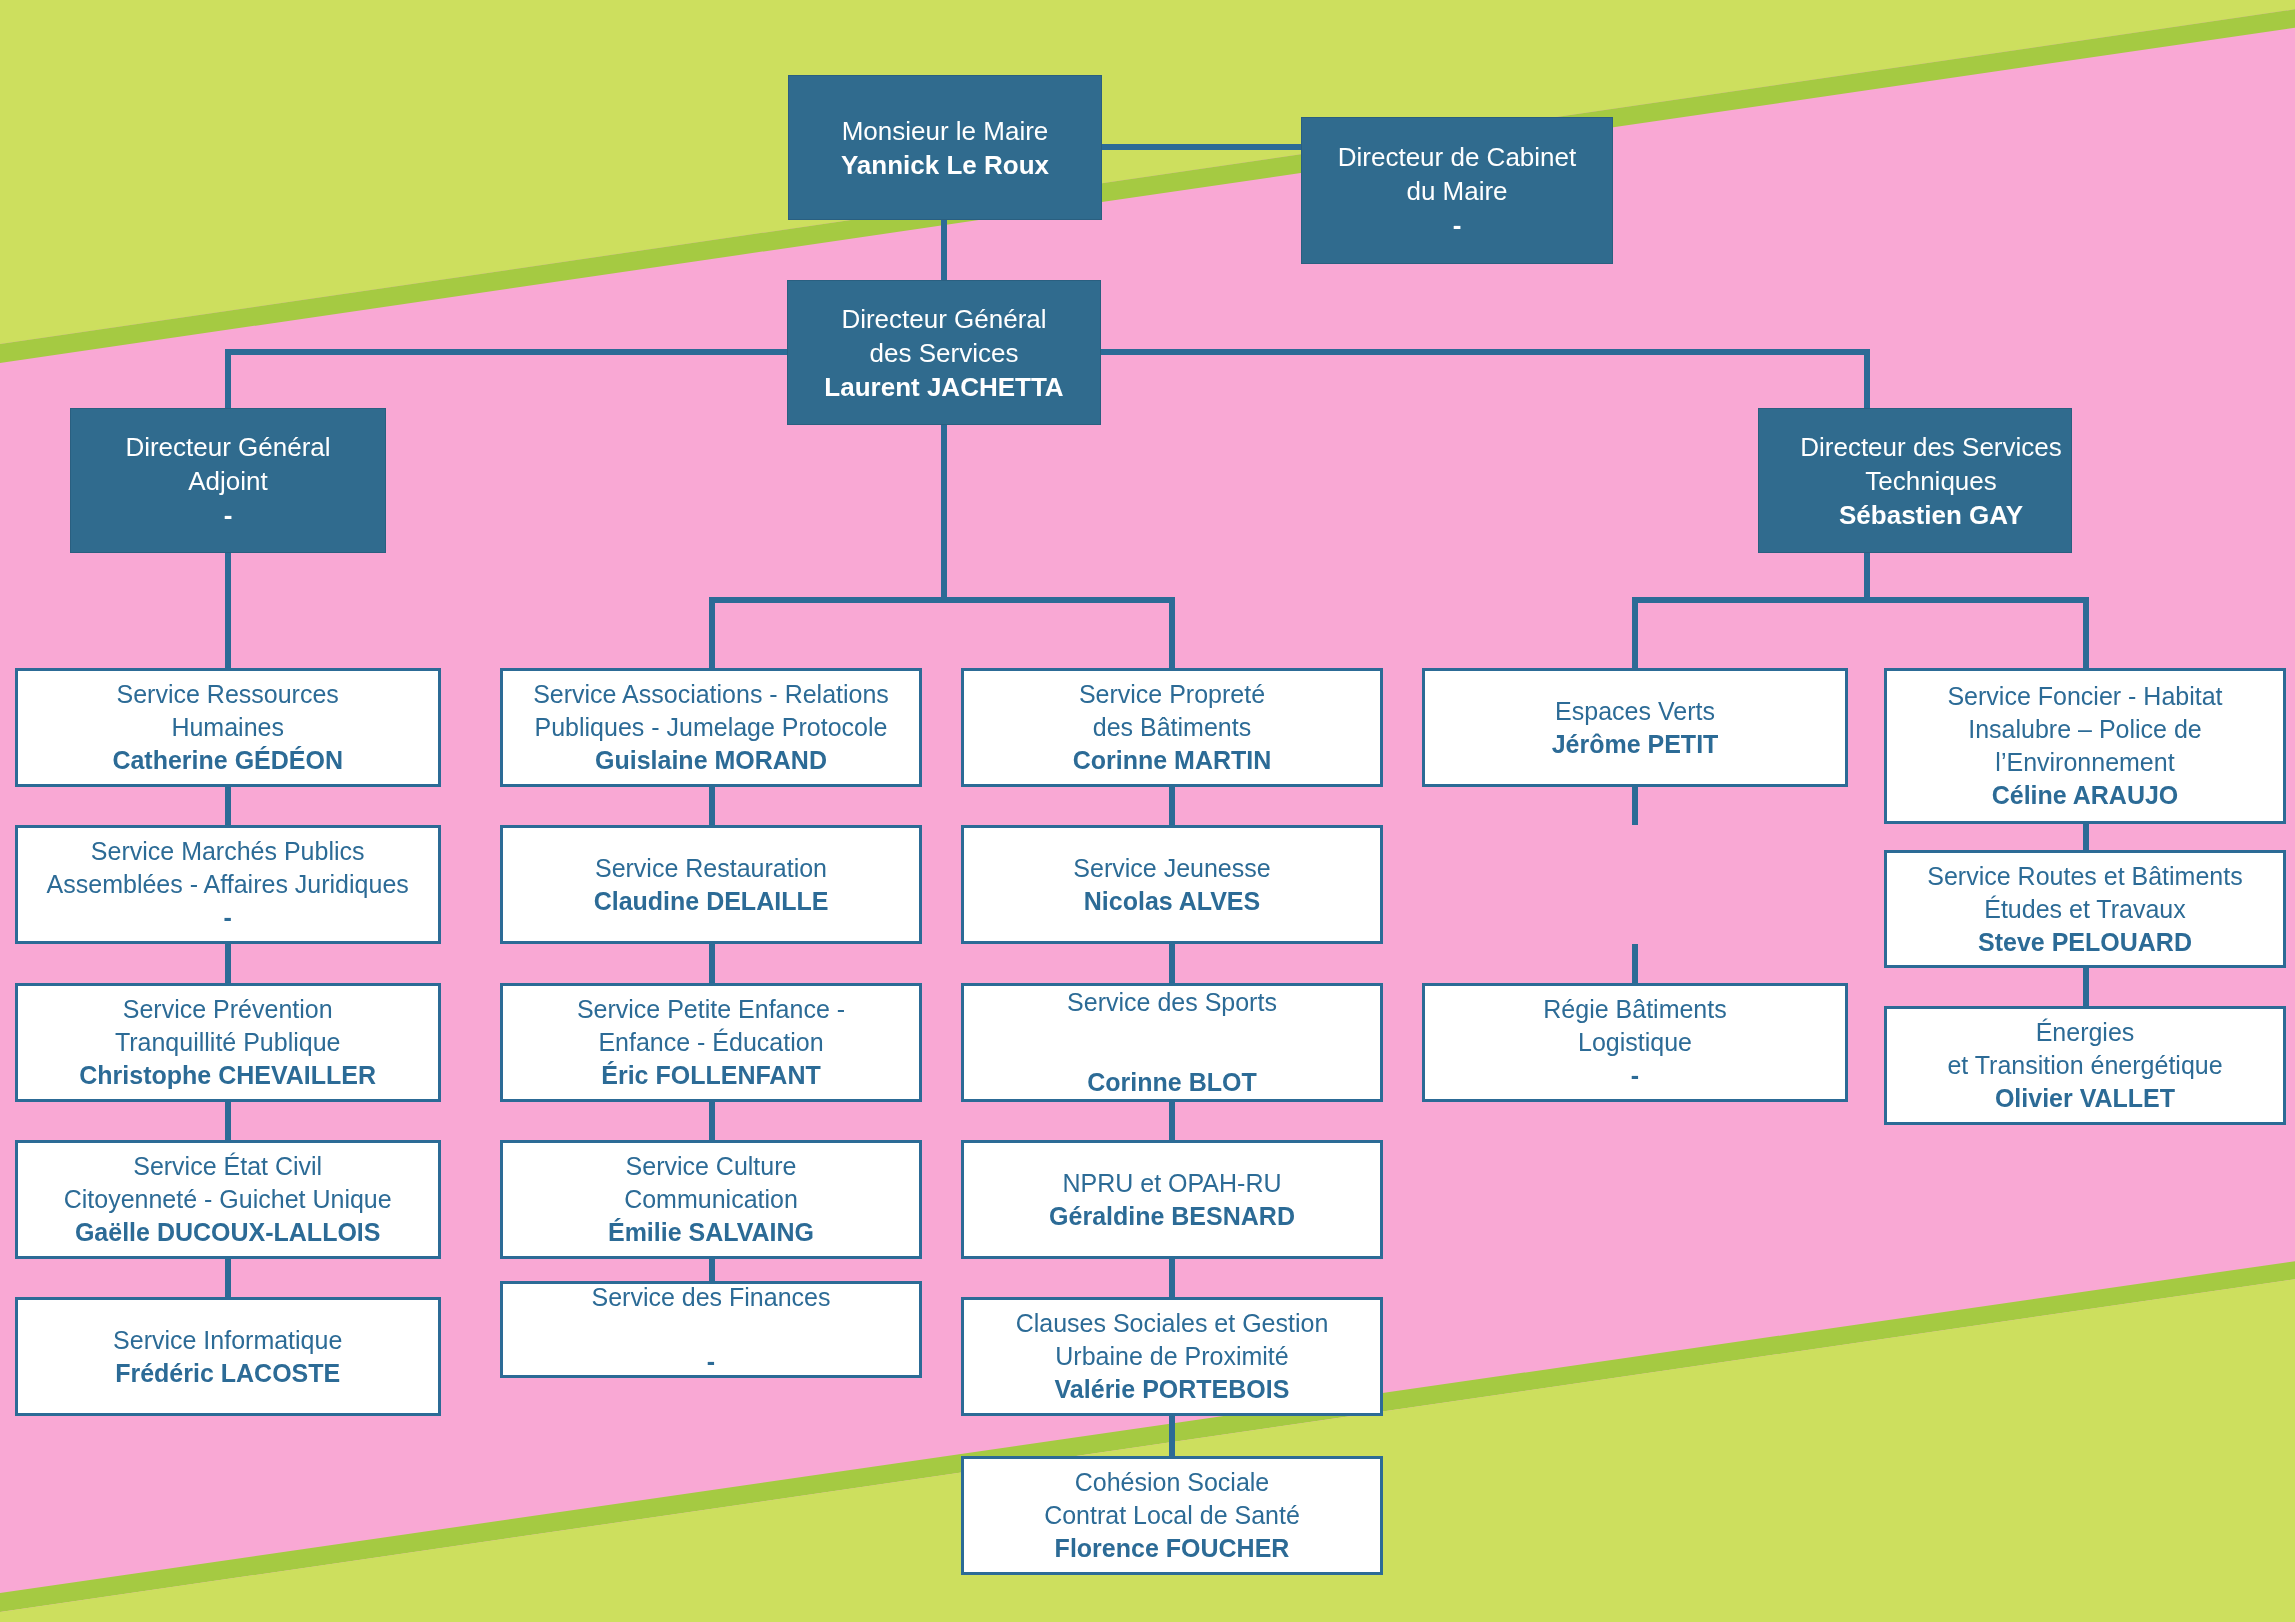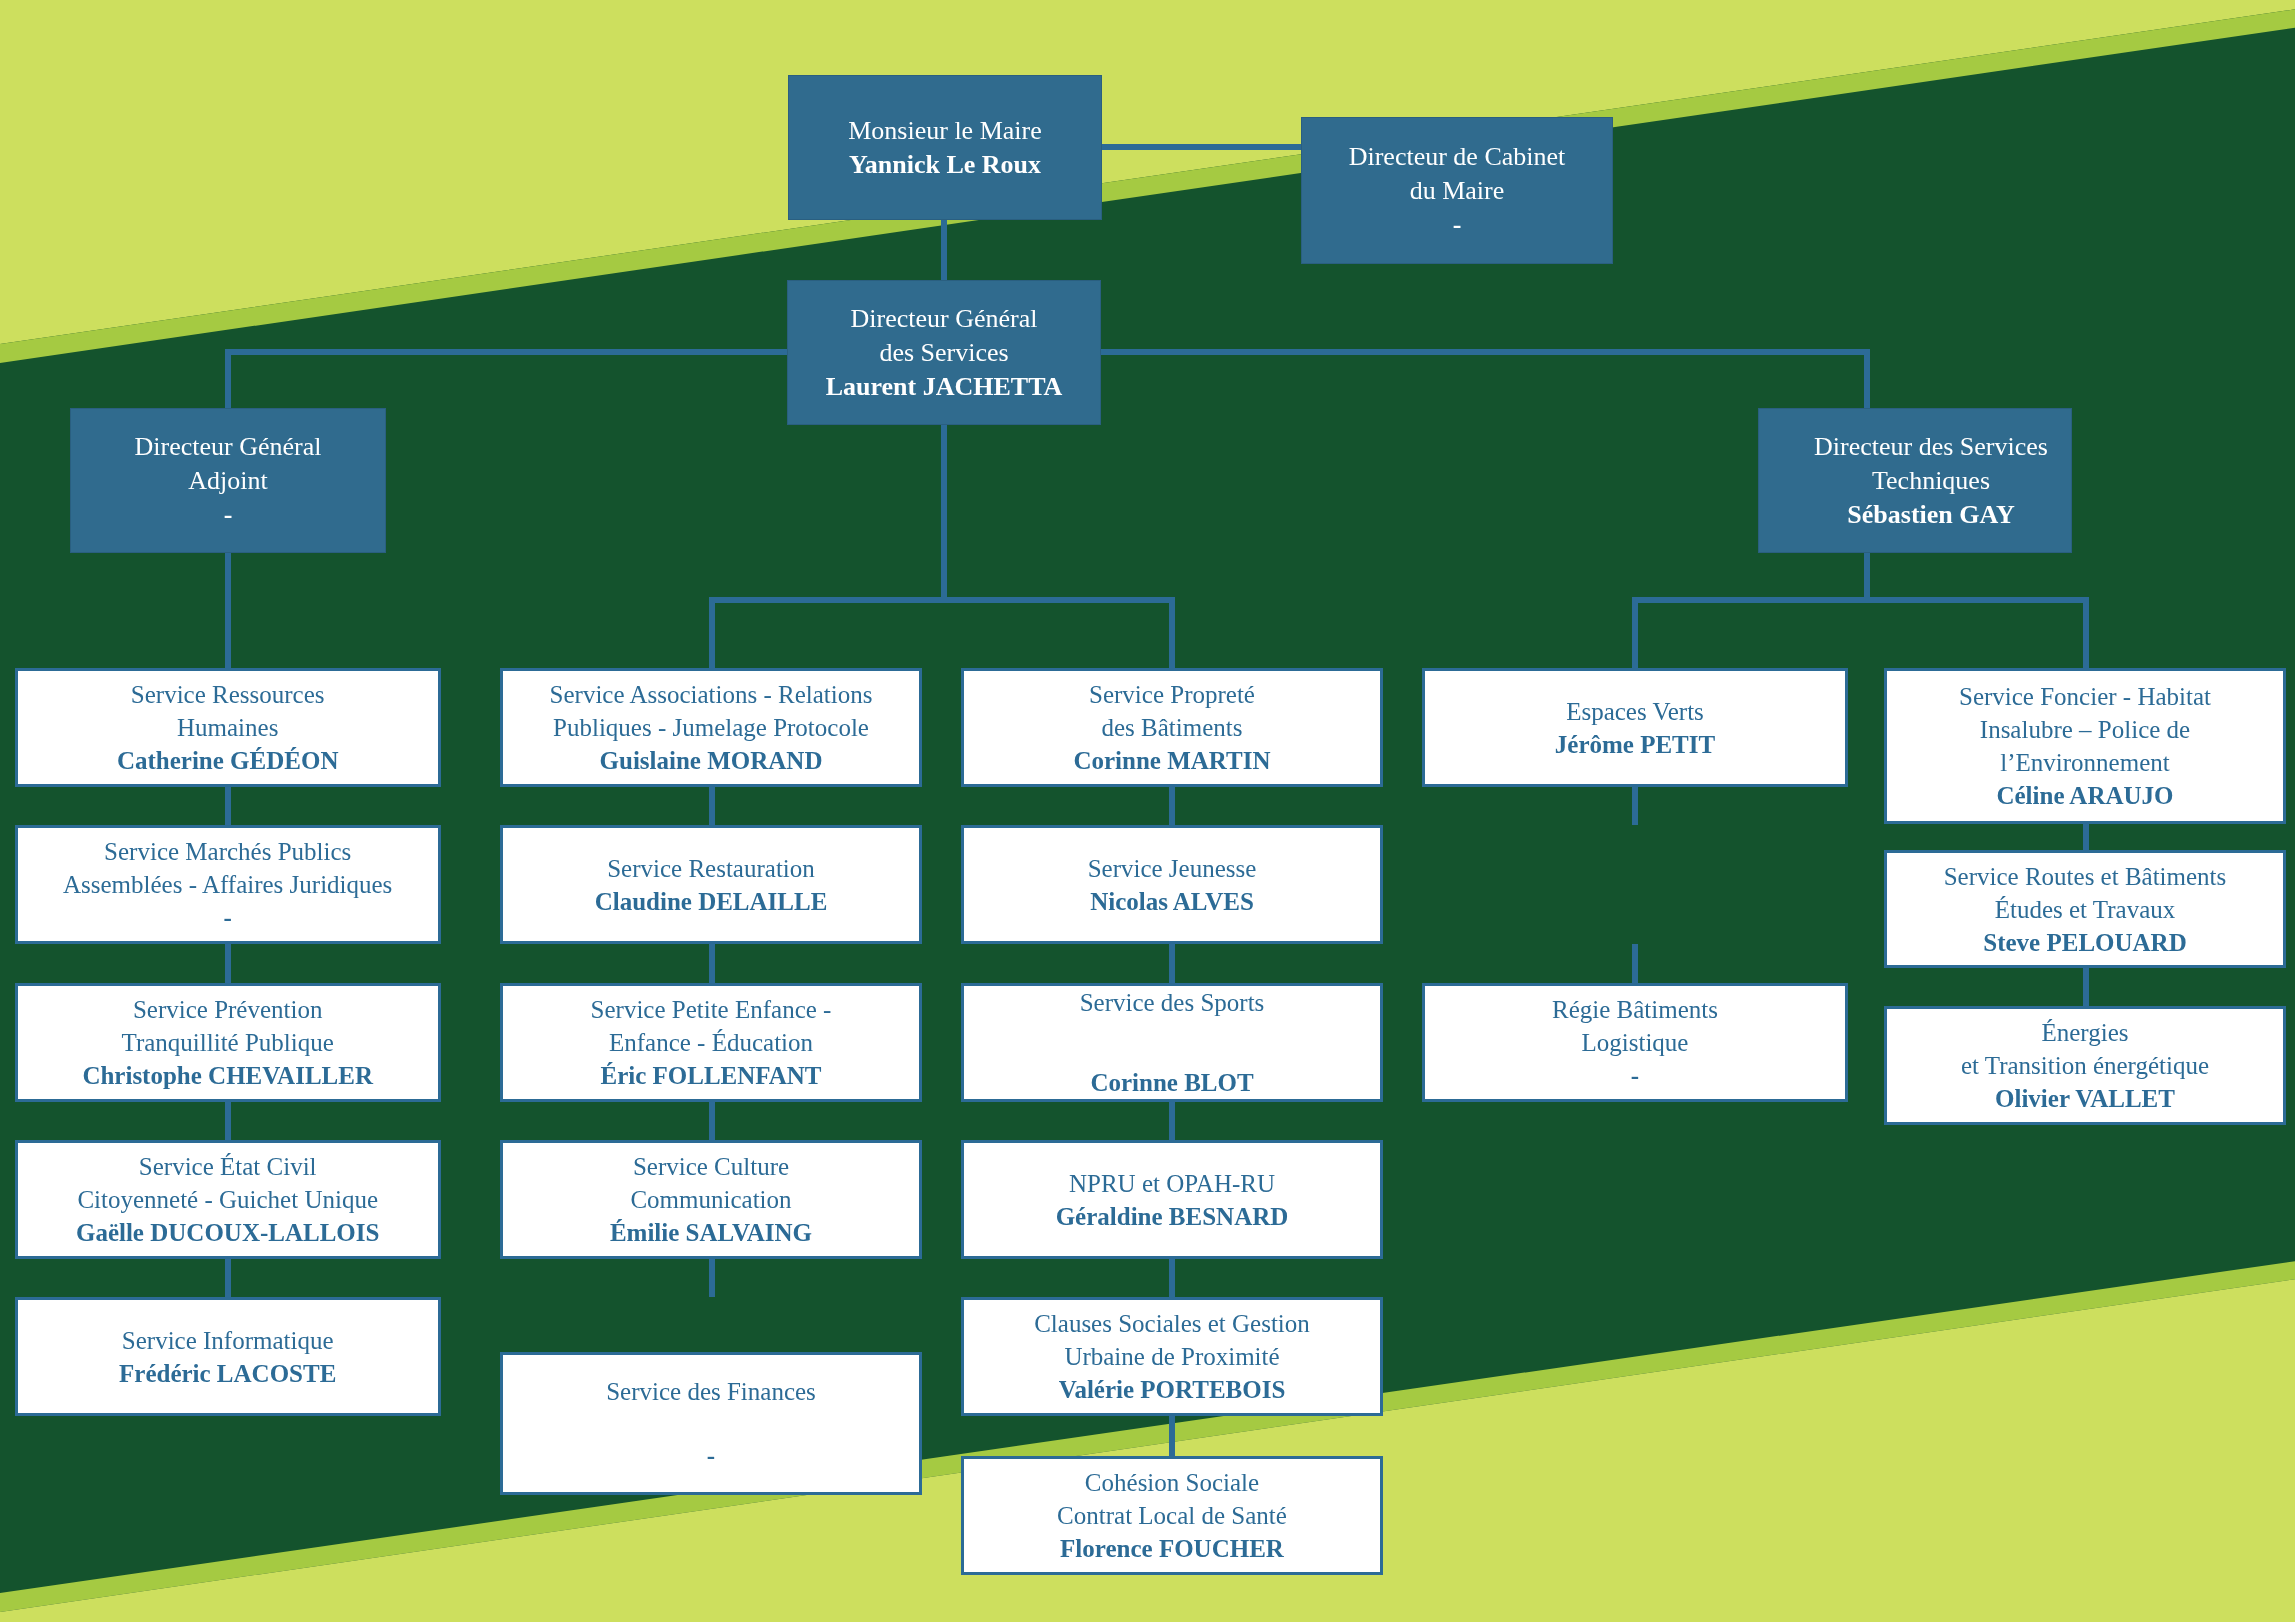--- a/index.html
+++ b/index.html
@@ -1,18 +1,18 @@
 <!DOCTYPE html>
 <html style="--box_blue: #306b8e; --line_blue: #2c6b96; --green_light: #cddf5e; --green_dark: #a5ca42;font-size:14.7px"><head>
 <meta charset="utf-8">
 <style>
   html,body{margin:0;padding:0;background:#fff;}
   #canvas{
-    position:relative;width:2296px;height:1623px;overflow:hidden;background:#14532d;
-    font-family:Liberation Serif, serif;
+    position:relative;width:2296px;height:1623px;overflow:hidden;background:#f9a8d4;
+    font-family:Liberation Sans, sans-serif;
   }
   .bg{position:absolute;left:0;top:0;width:2296px;height:1623px;}
   #green-top-light{background:var(--green_light,#cddf5e);clip-path:polygon(0 0,2296px 0,2296px 9.2px,0 344px);}
   #green-top-edge{background:var(--green_dark,#a5ca42);clip-path:polygon(0 344px,2296px 9.2px,2296px 27.5px,0 363px);}
   #green-bottom-edge{background:var(--green_dark,#a5ca42);clip-path:polygon(0 1593px,2296px 1261px,2296px 1279px,0 1612px);}
   #green-bottom-light{background:var(--green_light,#cddf5e);clip-path:polygon(0 1612px,2296px 1279px,2296px 1623px,0 1623px);}
   .ln{position:absolute;background:var(--line_blue,#2c6b96);}
   .dbox{
     position:absolute;background:var(--box_blue,#306b8e);border:1.8px solid #2a5f80;box-sizing:border-box;
     display:flex;flex-direction:column;align-items:center;justify-content:center;text-align:center;
@@ -135,21 +135,21 @@
   <div class="sbox" style="left:500px;top:983px;width:422px;height:119px;">
     <span class="sl">Service Petite Enfance -</span>
     <span class="sl">Enfance - Éducation</span>
     <span class="sl nm">Éric FOLLENFANT</span>
   </div>
   <div class="sbox" style="left:500px;top:1140px;width:422px;height:119px;">
     <span class="sl">Service Culture</span>
     <span class="sl">Communication</span>
     <span class="sl nm">Émilie SALVAING</span>
   </div>
-  <div class="sbox" style="left:500px;top:1352px;width:422px;height:143px;gap:31px;">
+  <div class="sbox" style="left:500px;top:1281px;width:422px;height:97px;gap:31px;">
     <span class="sl">Service des Finances</span>
     <span class="sl nm">-</span>
   </div>
 
   <div class="sbox" style="left:961px;top:668px;width:422px;height:119px;">
     <span class="sl">Service Propreté</span>
     <span class="sl">des Bâtiments</span>
     <span class="sl nm">Corinne MARTIN</span>
   </div>
   <div class="sbox" style="left:961px;top:825px;width:422px;height:119px;">

